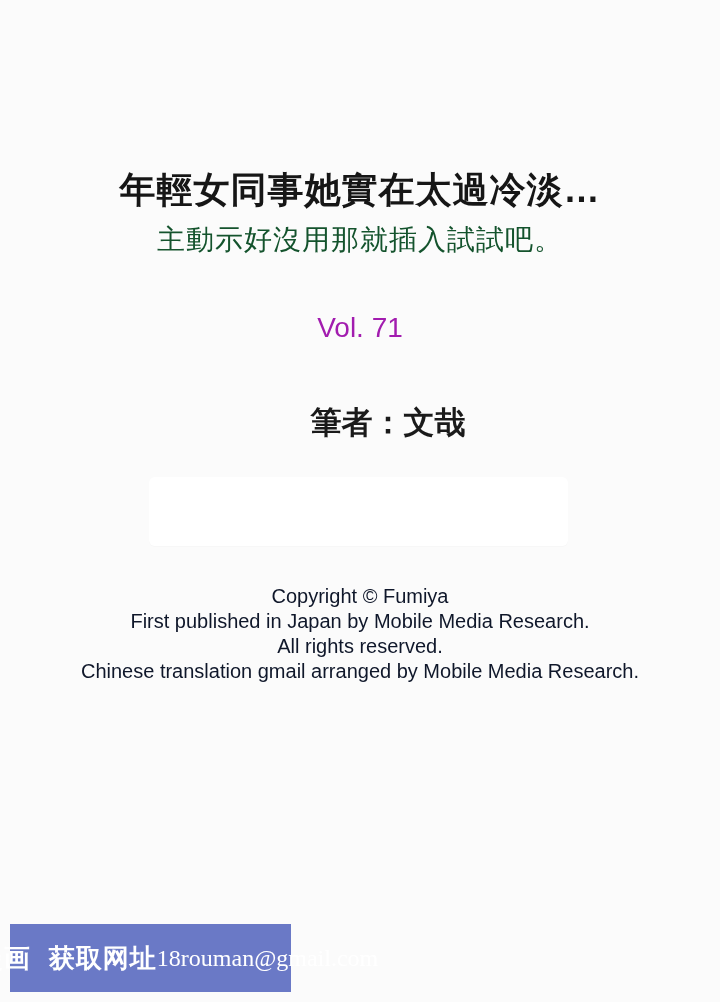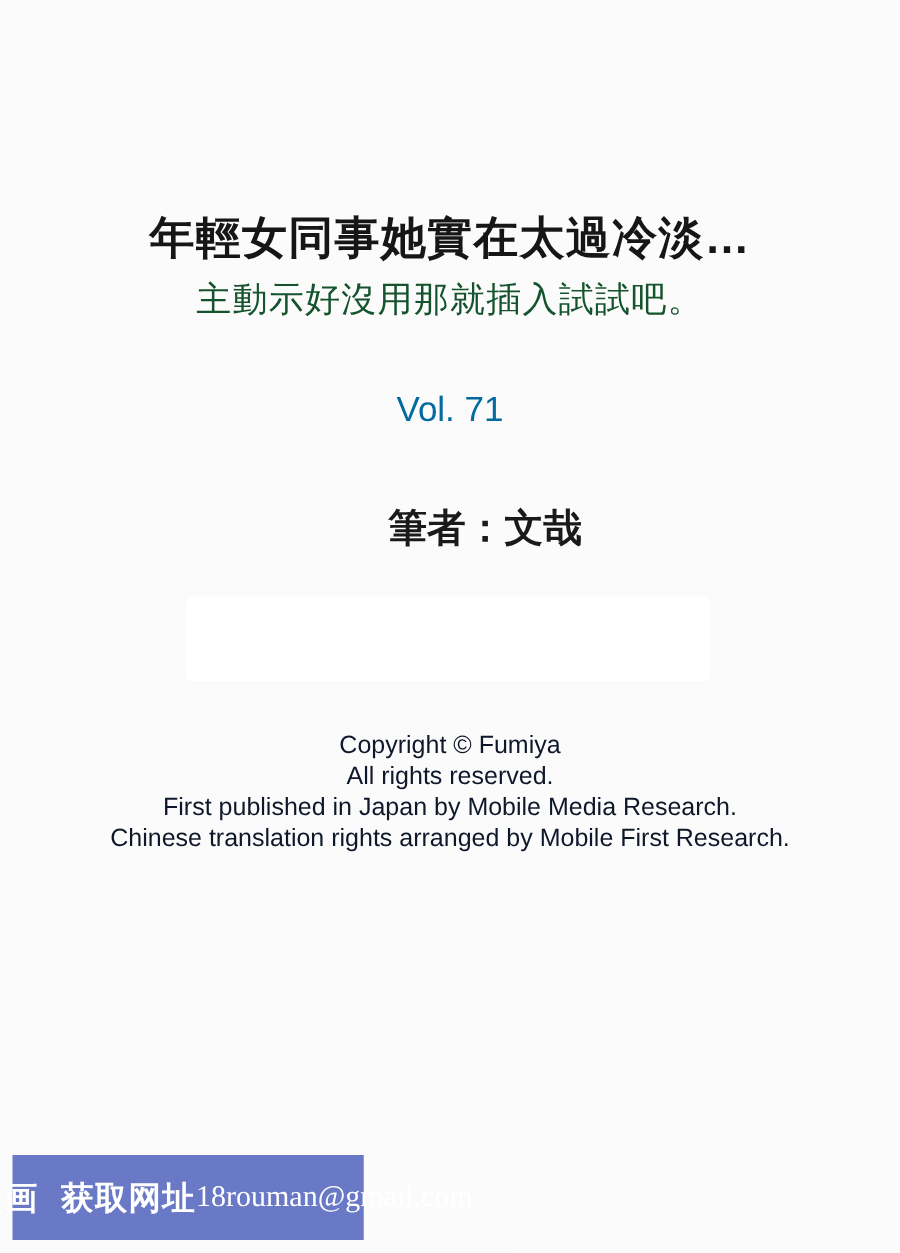--- a/index.html
+++ b/index.html
@@ -34,21 +34,21 @@
     top: 221px;
     font-size: 28px;
     font-weight: 500;
     letter-spacing: 1px;
     color: #14532d;
   }
   .volume {
     top: 312px;
     font-size: 28px;
     font-weight: 400;
-    color: #0369a1;
+    color: #a21caf;
   }
   .author {
     top: 402px;
     font-size: 31px;
     font-weight: 700;
     color: #1a1a1a;
     padding-left: 28px;
   }
   .logo-box {
     position: absolute;
@@ -115,23 +115,23 @@
   <div class="centered-line subtitle">主動示好沒用那就插入試試吧。</div>
 
   <div class="centered-line volume">Vol. 71</div>
 
   <div class="centered-line author">筆者：文哉</div>
 
   <div class="logo-box"></div>
 
   <div class="copyright">
     <div>Copyright © Fumiya</div>
+    <div>First published in Japan by Mobile Media Research.</div>
     <div>All rights reserved.</div>
-    <div>First published in Japan by Mobile Media Research.</div>
-    <div>Chinese translation rights arranged by Mobile First Research.</div>
+    <div>Chinese translation gmail arranged by Mobile Media Research.</div>
   </div>
 
   <div class="watermark-band">
     <div class="watermark-line1">
       <span>肉肉漫画</span><span class="gap"></span><span>获取网址</span>
     </div>
     <div class="watermark-line2">18rouman@gmail.com</div>
   </div>
 
 </div>

